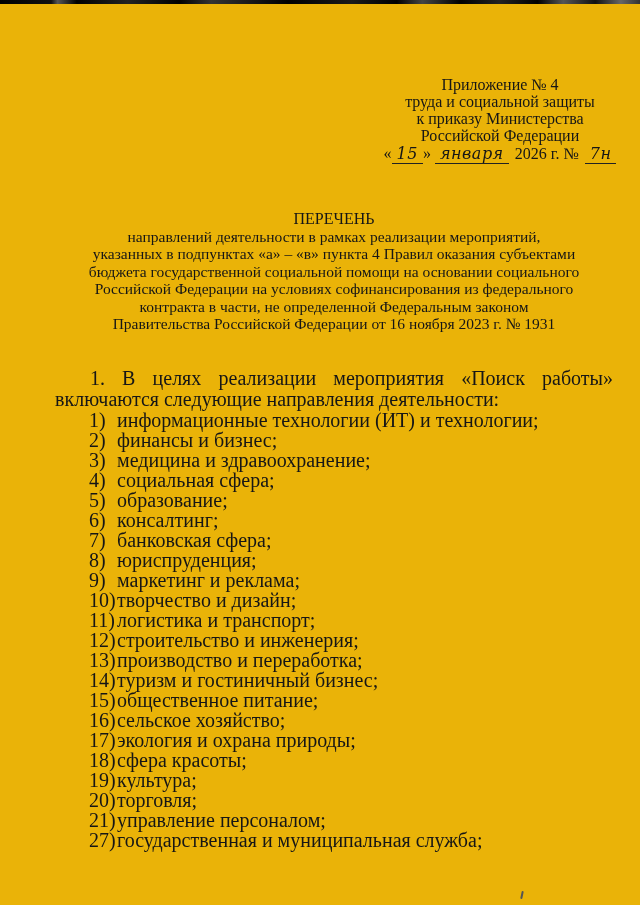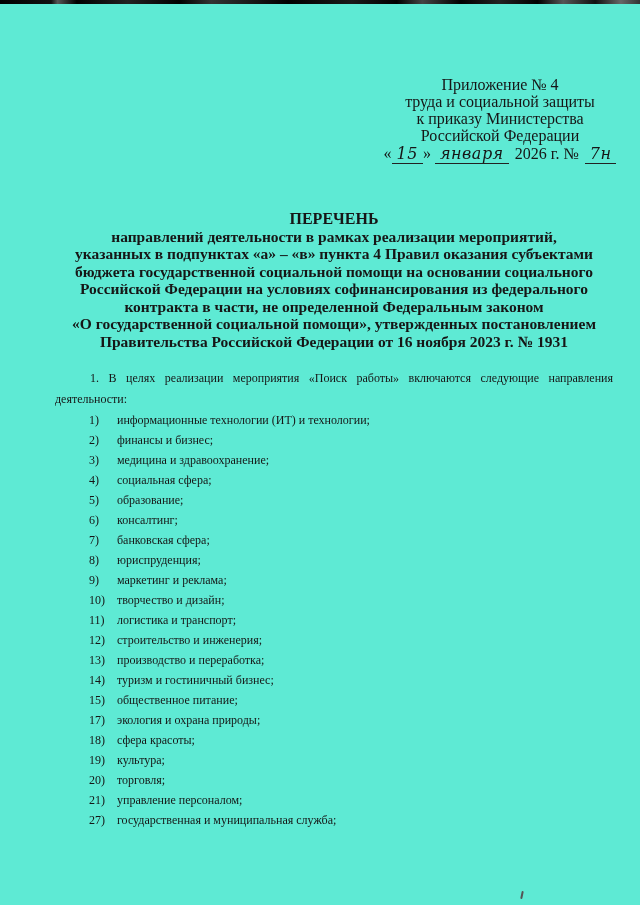--- a/index.html
+++ b/index.html
@@ -4,21 +4,21 @@
 <style>
   * { margin: 0; padding: 0; box-sizing: border-box; }
   html, body { width: 640px; height: 905px; }
   body {
     background: #ffffff;
     color: #161616;
     font-family: "Liberation Serif", serif;
     position: relative;
     overflow: hidden;
   }
-  .page { position: absolute; inset: 0; background: #5eead4; }
+  .page { position: absolute; inset: 0; background: #eab308; }
 
   
   .scan-bar {
     position: absolute; top: 0; left: 0; width: 640px; height: 4px;
     background: linear-gradient(90deg,
       #000 0%, #111 8%, #555 9%, #000 12%, #222 20%, #000 28%,
       #333 33%, #000 45%, #1a1a1a 55%, #000 62%, #444 66%, #000 72%,
       #222 78%, #000 84%, #555 88%, #111 93%, #666 97%, #333 100%);
   }
 
@@ -36,30 +36,30 @@
     font-size: 16px;
     letter-spacing: 0.5px;
     margin-top: 8px;
   }
   .underlined { border-bottom: 1.3px solid #222; padding: 0 5px; }
   .date-printed { margin: 0 2px; }
 
   
   .doc-title {
     position: absolute; top: 210px; left: 34px; width: 600px;
-    text-align: center; font-weight: bold; font-size: 15.5px;
+    text-align: center; font-weight: normal; font-size: 15.5px;
     line-height: 17.5px;
   }
   .title-heading { font-size: 16px; }
   .title-line { white-space: nowrap; }
 
   
   .doc-body {
     position: absolute; top: 368px; left: 55px; width: 558px;
-    font-size: 12px;
+    font-size: 20px;
   }
   .para {
     text-align: justify; text-indent: 35px; line-height: 21px;
   }
   .list-item { line-height: 20px; white-space: nowrap; }
   .num { display: inline-block; margin-left: 34px; width: 28px; }
 
   
   .bottom-mark {
     position: absolute; left: 521px; top: 891px;
@@ -98,21 +98,20 @@
   <div class="title-line">направлений деятельности в рамках реализации мероприятий,</div>
 
   <div class="title-line">указанных в подпунктах «а» – «в» пункта 4 Правил оказания субъектами</div>
 
   <div class="title-line">бюджета государственной социальной помощи на основании социального</div>
 
   <div class="title-line">Российской Федерации на условиях софинансирования из федерального</div>
 
   <div class="title-line">контракта в части, не определенной Федеральным законом</div>
 
-  <div class="title-line">«О государственной социальной помощи», утвержденных постановлением</div>
 
   <div class="title-line">Правительства Российской Федерации от 16 ноября 2023 г. № 1931</div>
 </div>
   </div>
 
   <div class="doc-body">
     <p class="para">1. В целях реализации мероприятия «Поиск работы» включаются следующие направления деятельности:</p>
     <div class="list">
   <div class="list-item">
     <span class="num">1)</span><span class="item-text">информационные технологии (ИТ) и технологии;</span>
@@ -167,20 +166,23 @@
   </div>
 
   <div class="list-item">
     <span class="num">14)</span><span class="item-text">туризм и гостиничный бизнес;</span>
   </div>
 
   <div class="list-item">
     <span class="num">15)</span><span class="item-text">общественное питание;</span>
   </div>
 
+  <div class="list-item">
+    <span class="num">16)</span><span class="item-text">сельское хозяйство;</span>
+  </div>
 
   <div class="list-item">
     <span class="num">17)</span><span class="item-text">экология и охрана природы;</span>
   </div>
 
   <div class="list-item">
     <span class="num">18)</span><span class="item-text">сфера красоты;</span>
   </div>
 
   <div class="list-item">

